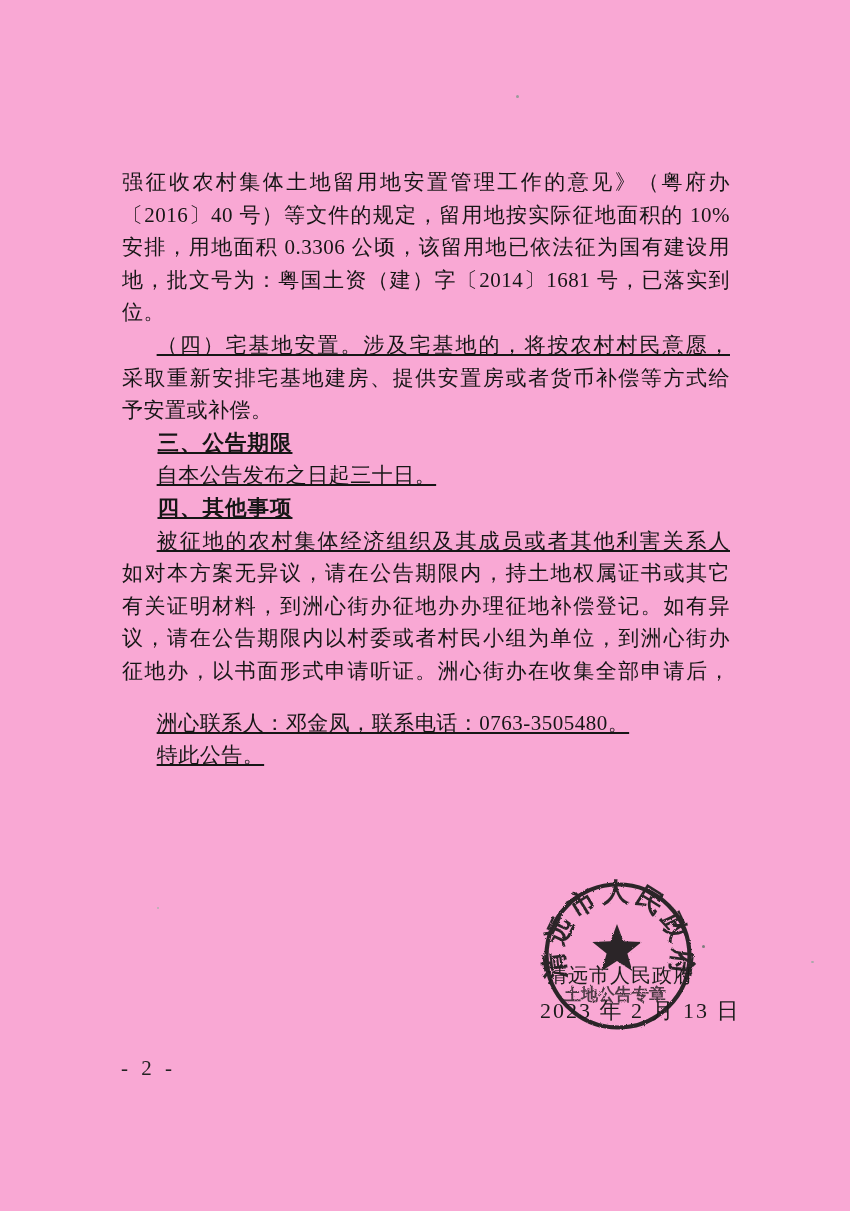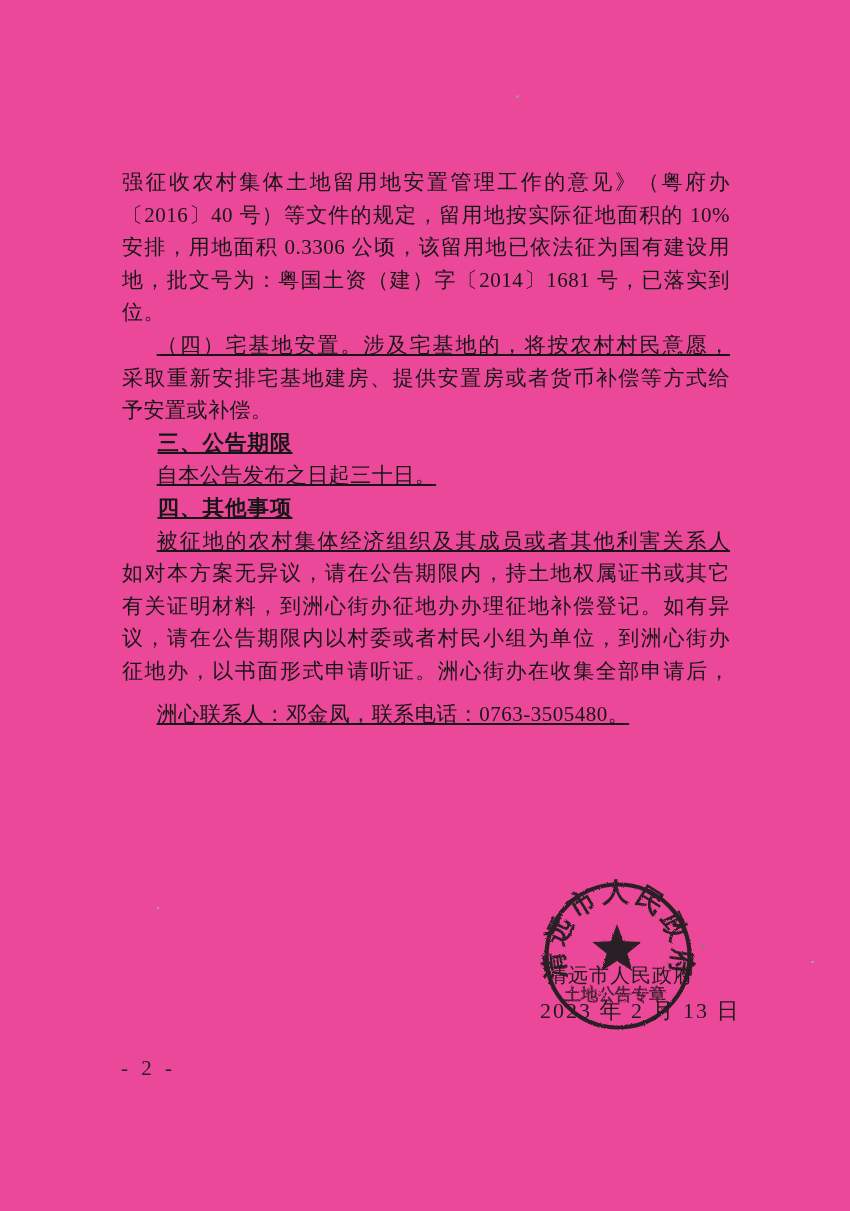--- a/index.html
+++ b/index.html
@@ -1,21 +1,21 @@
 <!DOCTYPE html>
 <html><head>
 <meta charset="utf-8">
 <title>Scanned Announcement Page</title>
 <style>
   html, body { margin: 0; padding: 0; background: #ffffff; }
   .page {
     position: relative;
     width: 850px;
     height: 1211px;
-    background: #ec4899;
+    background: #f9a8d4;
     overflow: hidden;
     font-family: "Liberation Serif", "DejaVu Serif", serif;
     color: #1a1a1a;
   }
 
   
   .doc-body {
     position: absolute;
     left: 122px;
     top: 166px;
@@ -34,21 +34,21 @@
     text-align-last: justify;
   }
   .indent-full, .indent-end, .heading { text-indent: 1.65em; text-decoration: underline; }
   .heading {
     font-family: "Liberation Sans", "DejaVu Sans", sans-serif;
     font-weight: 700;
     font-size: 21.5px;
     letter-spacing: 1px;
   }
   .spacer { height: 28px; min-height: 28px; }
-  .gap-top { margin-top: 10px; }
+  .gap-top { margin-top: 19px; }
 
   
   .sig-authority {
     position: absolute;
     left: 547px;
     top: 962px;
     font-size: 20px;
     letter-spacing: 1px;
     color: #1b1b1b;
     white-space: nowrap;
@@ -114,20 +114,21 @@
       <div class="line end">予安置或补偿。</div>
       <div class="line heading">三、公告期限</div>
       <div class="line indent-end">自本公告发布之日起三十日。</div>
       <div class="line heading">四、其他事项</div>
       <div class="line indent-full">被征地的农村集体经济组织及其成员或者其他利害关系人</div>
       <div class="line full">如对本方案无异议，请在公告期限内，持土地权属证书或其它</div>
       <div class="line full">有关证明材料，到洲心街办征地办办理征地补偿登记。如有异</div>
       <div class="line full">议，请在公告期限内以村委或者村民小组为单位，到洲心街办</div>
       <div class="line full">征地办，以书面形式申请听证。洲心街办在收集全部申请后，</div>
       <div class="line indent-end gap-top">洲心联系人：邓金凤，联系电话：0763-3505480。</div>
+      <div class="line indent-end">特此公告。</div>
       <div class="line spacer"></div>
     </div>
 
   <div class="sig-authority">清远市人民政府</div>
   <div class="sig-date">2023 年 2 月 13 日</div>
 
   <svg class="seal-svg" viewBox="0 0 160 160">
     <defs>
       <filter id="rough" x="-10%" y="-10%" width="120%" height="120%">
         <feTurbulence type="fractalNoise" baseFrequency="0.9" numOctaves="2" result="n"></feTurbulence>

